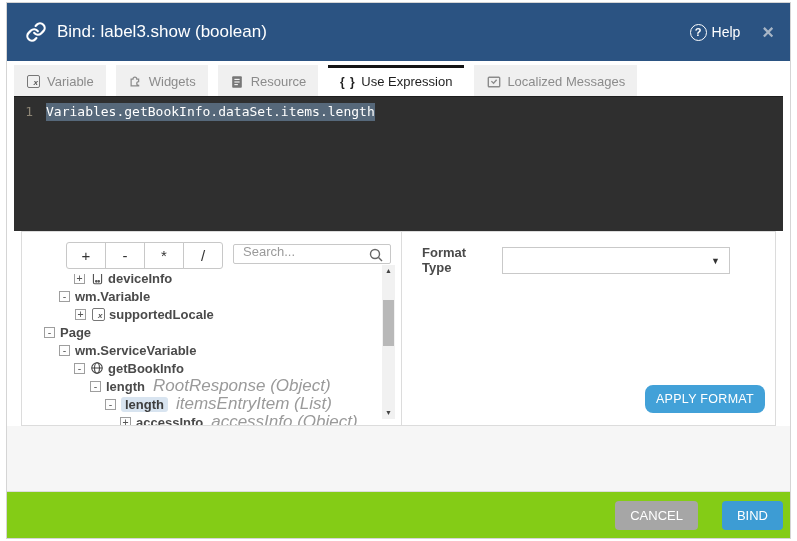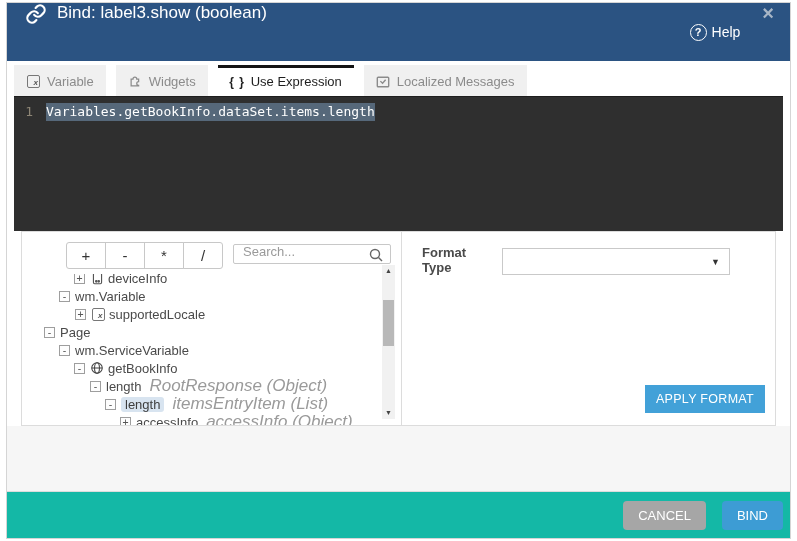--- a/index.html
+++ b/index.html
@@ -1,20 +1,20 @@
 <!DOCTYPE html>
 <html><head>
 <meta charset="utf-8">
 <style>
   * { margin:0; padding:0; box-sizing:border-box; }
   html,body { width:797px; height:541px; background:#fff; font-family:"Liberation Sans", sans-serif; overflow:hidden; }
   .dialog { position:absolute; left:6px; top:2px; width:785px; height:537px; background:#fff; border:1px solid #d5d5d5; display:flex; flex-direction:column; }
 
   
-  .header { height:58px; background:#2b5382; display:flex; padding:0 16px 0 18px; flex:0 0 auto; }
+  .header { height:58px; background:#2b5382; display:flex; align-items:center; padding:0 16px 0 18px; flex:0 0 auto; }
   .link-ic { width:22px; height:22px; margin-right:10px; flex:0 0 auto; }
   .title { color:#fff; font-size:17px; }
   .hspacer { flex:1; }
   .help { display:flex; align-items:center; color:#fff; font-size:14px; cursor:pointer; margin-right:22px; }
   .help-ic { width:17px; height:17px; border:1.5px solid #fff; border-radius:50%; display:flex; align-items:center; justify-content:center; font-size:11px; margin-right:5px; font-weight:bold; }
   .close { color:#a8b6c6; font-size:20px; font-weight:bold; cursor:pointer; line-height:1; }
 
   
   .tabs { height:35px; display:flex; align-items:flex-end; padding:0 0 0 7px; flex:0 0 auto; }
   .tab { display:inline-flex; align-items:center; gap:6px; padding:6px 12px 7px 12px; background:#f0f0f0; color:#8b8b8b; font-size:13px; margin-right:10px; border-top:3px solid transparent; cursor:pointer; white-space:nowrap; }
@@ -40,38 +40,38 @@
   .search-wrap { flex:1; margin-left:10px; position:relative; }
   .search-wrap input { width:100%; height:20px; border:1px solid #c8c8c8; border-radius:2px; padding:0 28px 4px 9px; font-size:13px; color:#555; font-family:"Liberation Sans", sans-serif; outline:none; }
   .search-wrap input::placeholder { color:#9a9a9a; }
   .search-ic { position:absolute; right:7px; top:5px; width:16px; height:16px; }
 
   
   .tree { flex:1; overflow:hidden; margin-top:5px; padding-left:22px; font-size:13px; color:#4a4a4a; }
   .trow { display:flex; align-items:center; height:18px; white-space:nowrap; }
   .exp { width:11px; height:11px; border:1px solid #9e9e9e; background:#fdfdfd; color:#555; font-size:10px; line-height:9px; text-align:center; margin-right:5px; flex:0 0 auto; cursor:pointer; font-family:"DejaVu Sans Mono", monospace; }
   .nic { width:14px; height:14px; margin-right:4px; display:inline-flex; align-items:center; justify-content:center; flex:0 0 auto; }
-  .tlabel { cursor:pointer; }
+  .tlabel { cursor:pointer;font-weight:bold; }
   .pill { background:#d8e4f0; border-radius:3px; padding:0 4px; color:#3d3d3d; }
   .ttype { font-style:italic; color:#9a9a9a; font-size:17px; margin-left:8px; }
   .vscroll { position:absolute; right:6px; top:33px; bottom:6px; width:13px; background:#f1f1f1; }
   .sarrow { position:absolute; left:0; width:13px; height:12px; font-size:7px; color:#444; text-align:center; line-height:12px; cursor:pointer; }
   .sthumb { position:absolute; left:1px; right:1px; top:35px; height:46px; background:#b8b8b8; cursor:pointer; }
 
   
   .rpanel { flex:1; position:relative; }
-  .fmt-row { display:flex; align-items:flex-end; margin:13px 0 0 20px; }
+  .fmt-row { display:flex; align-items:center; margin:13px 0 0 20px; }
   .fmt-label { font-size:13px; font-weight:bold; color:#4a4a4a; width:66px; flex:0 0 auto; }
   .fmt-select { width:228px; height:27px; border:1px solid #c9c9c9; background:#fff; position:relative; margin-left:14px; cursor:pointer; }
   .caret { position:absolute; right:9px; top:8px; font-size:9px; color:#333; }
-  .apply-btn { position:absolute; right:10px; bottom:12px; background:#42a1d8; color:#fff; font-size:12.5px; padding:7px 11px; border:none; border-radius:0; cursor:pointer; letter-spacing:.3px; font-family:"Liberation Sans", sans-serif; }
+  .apply-btn { position:absolute; right:10px; bottom:12px; background:#42a1d8; color:#fff; font-size:12.5px; padding:7px 11px; border:none; border-radius:8px; cursor:pointer; letter-spacing:.3px; font-family:"Liberation Sans", sans-serif; }
 
   
   .lower { height:65px; background:#f6f6f6; flex:0 0 auto; }
-  .footer { flex:1; background:#14b8a6; border-top:1px solid #dcdcdc; display:flex; align-items:center; justify-content:flex-end; gap:16px; padding-right:7px; }
+  .footer { flex:1; background:#84cc16; border-top:1px solid #dcdcdc; display:flex; align-items:center; justify-content:flex-end; gap:24px; padding-right:7px; }
   .btn { border:none; border-radius:4px; color:#fff; font-size:13px; padding:7px 15px; cursor:pointer; font-family:"Liberation Sans", sans-serif; }
   .cancel { background:#a6a6a6; }
   .bind { background:#3d9cd4; }
   svg { display:block; }
 </style>
 </head>
 <body>
 
 <div class="dialog">
 
@@ -98,20 +98,31 @@
         </span>
       <span>Variable</span>
     </span>
     <span class="tab">
       <span class="tic">
         <svg viewBox="0 0 24 24" width="15" height="15" fill="none" stroke="#8b8b8b" stroke-width="2">
           <path d="M5 10h3a3 3 0 1 1 6 0h3v4a3 3 0 1 0 0 6v1H5z" transform="translate(0,-2)"></path>
         </svg>
       </span>
       <span>Widgets</span>
+    </span>
+    <span class="tab">
+      <span class="tic">
+        <svg viewBox="0 0 16 16" width="14" height="14">
+          <rect x="2.5" y="1.5" width="11" height="13" rx="1" fill="#777"></rect>
+          <line x1="5" y1="5" x2="11" y2="5" stroke="#fff" stroke-width="1.2"></line>
+          <line x1="5" y1="8" x2="11" y2="8" stroke="#fff" stroke-width="1.2"></line>
+          <line x1="5" y1="11" x2="9" y2="11" stroke="#fff" stroke-width="1.2"></line>
+        </svg>
+      </span>
+      <span>Resource</span>
     </span>
     <span class="tab active">
       <span class="tic curly">{&nbsp;}</span>
       <span>Use Expression</span>
     </span>
     <span class="tab">
       <span class="tic">
         <svg viewBox="0 0 16 16" width="14" height="14" fill="none" stroke="#8b8b8b" stroke-width="1.6">
           <rect x="1.5" y="2.5" width="13" height="11" rx="1"></rect>
           <polyline points="5,7 7.5,9.5 11,5.5"></polyline>

